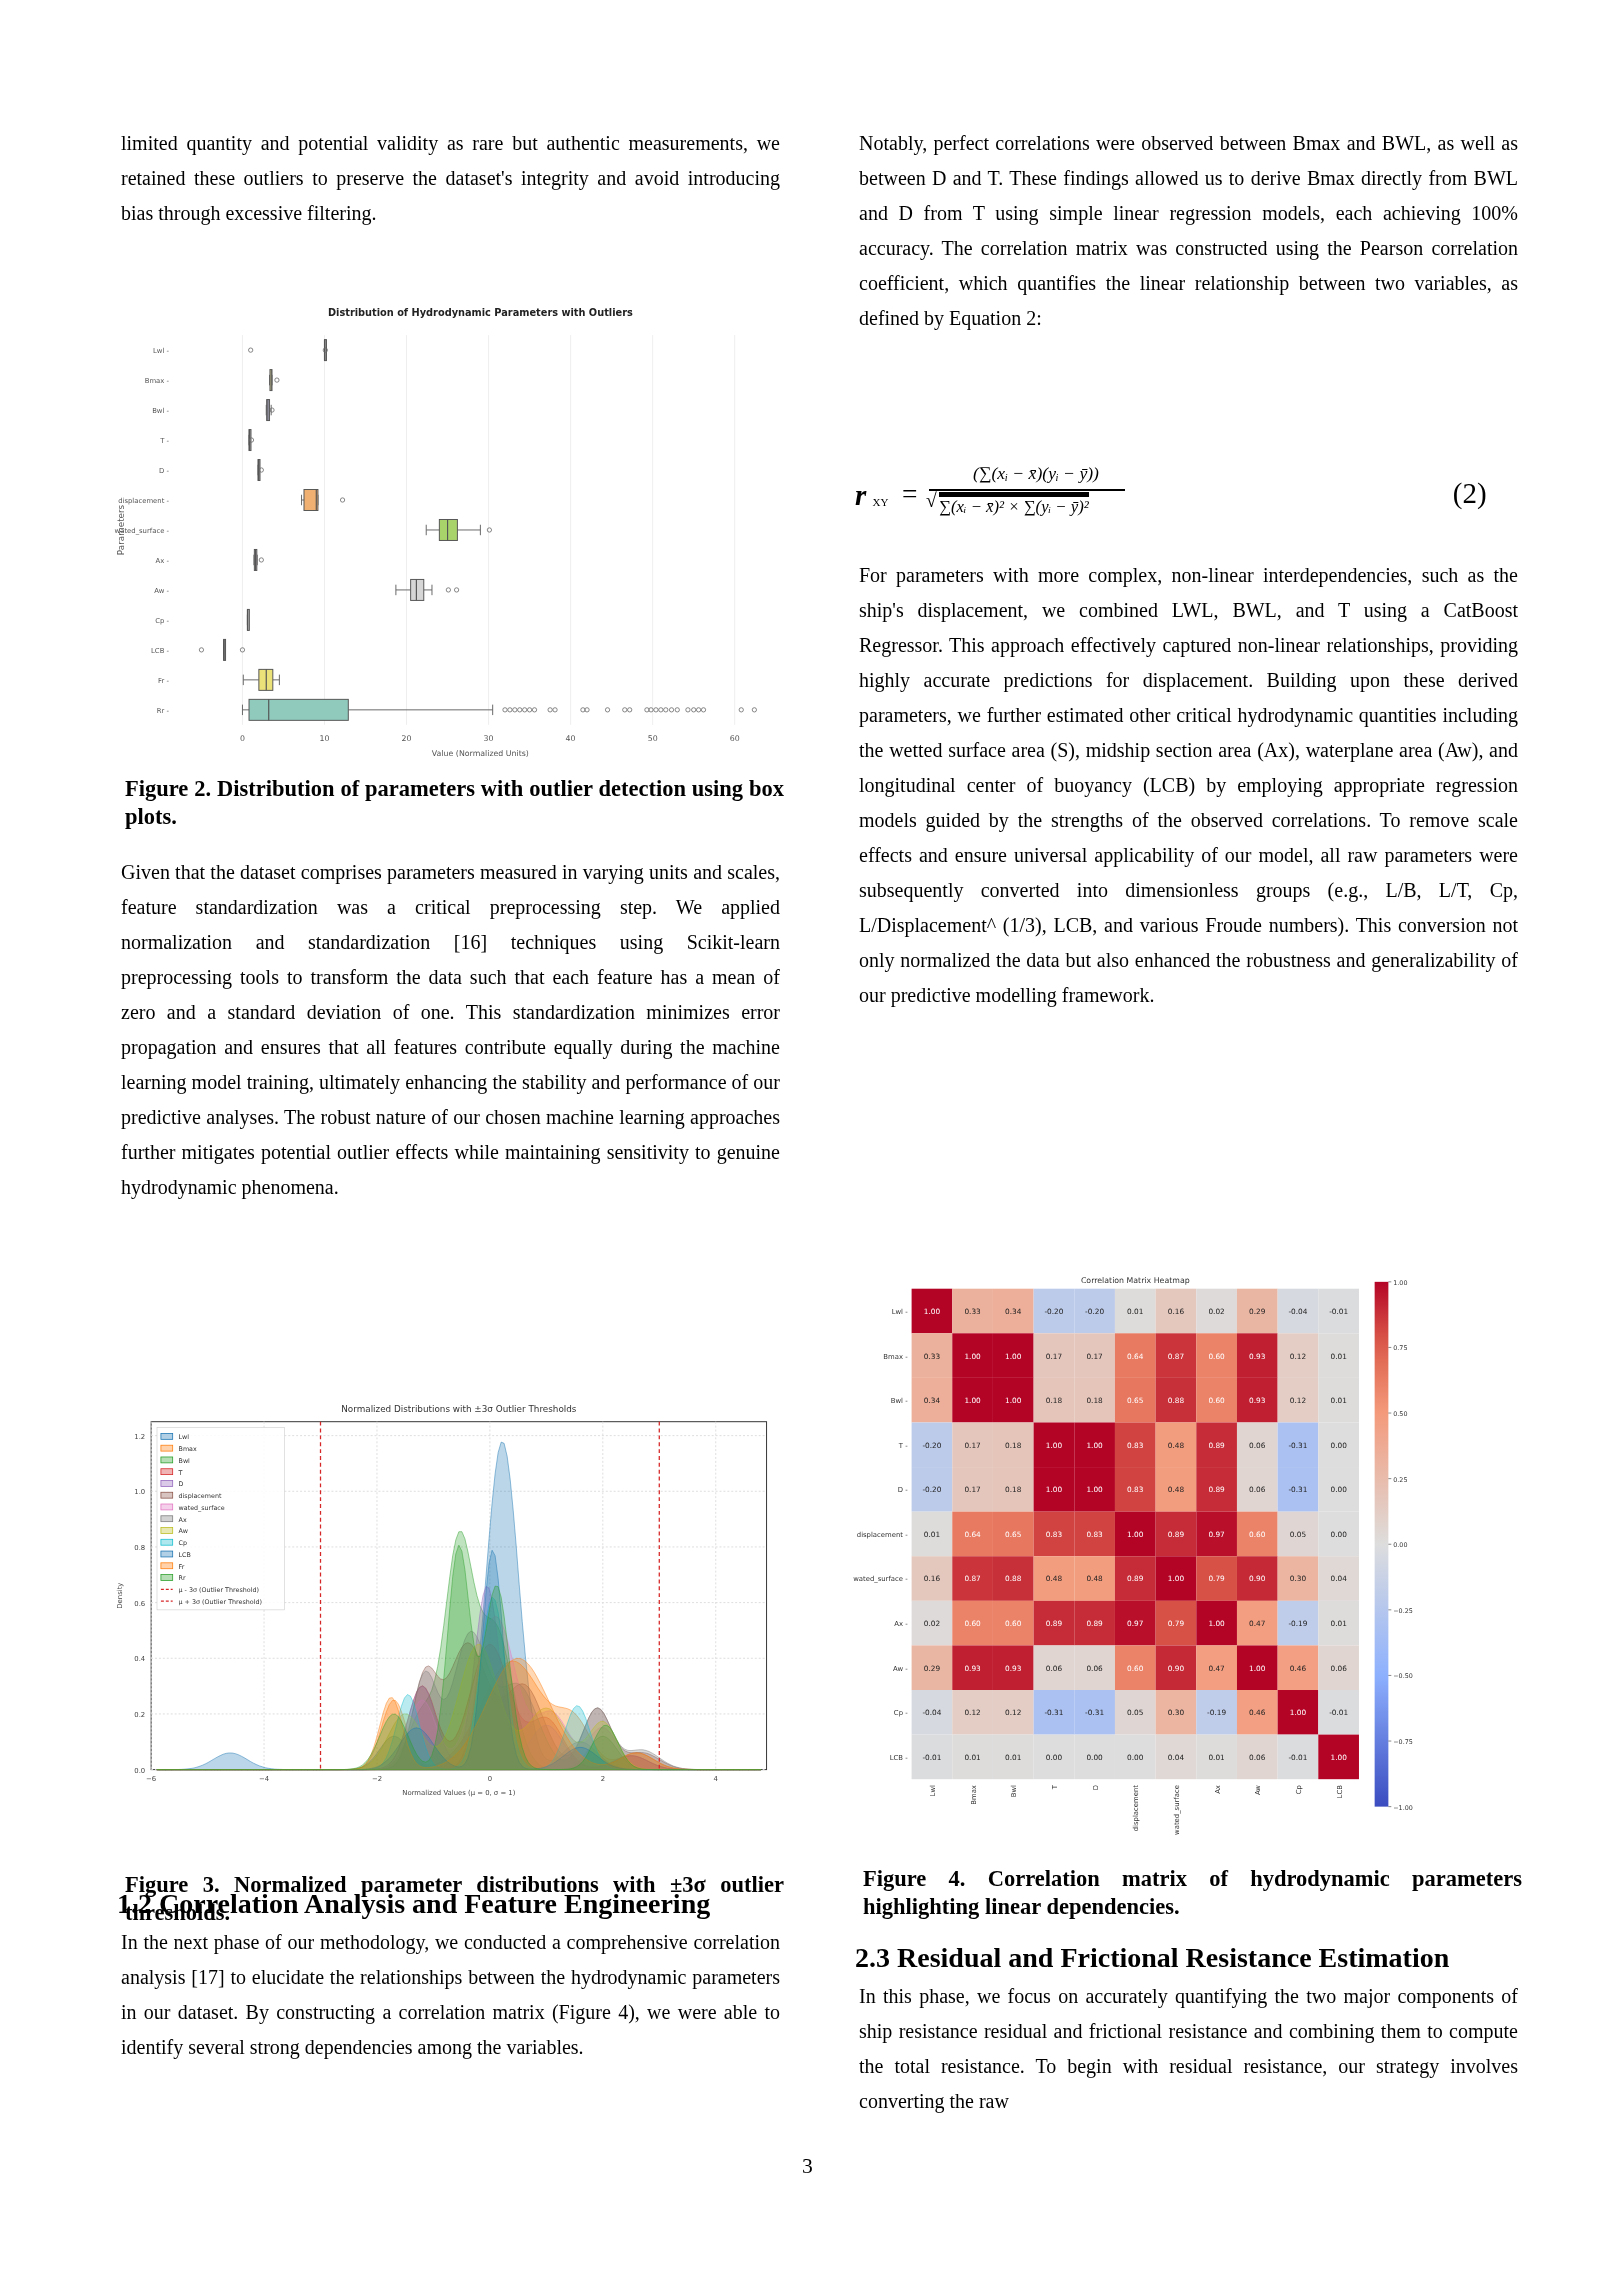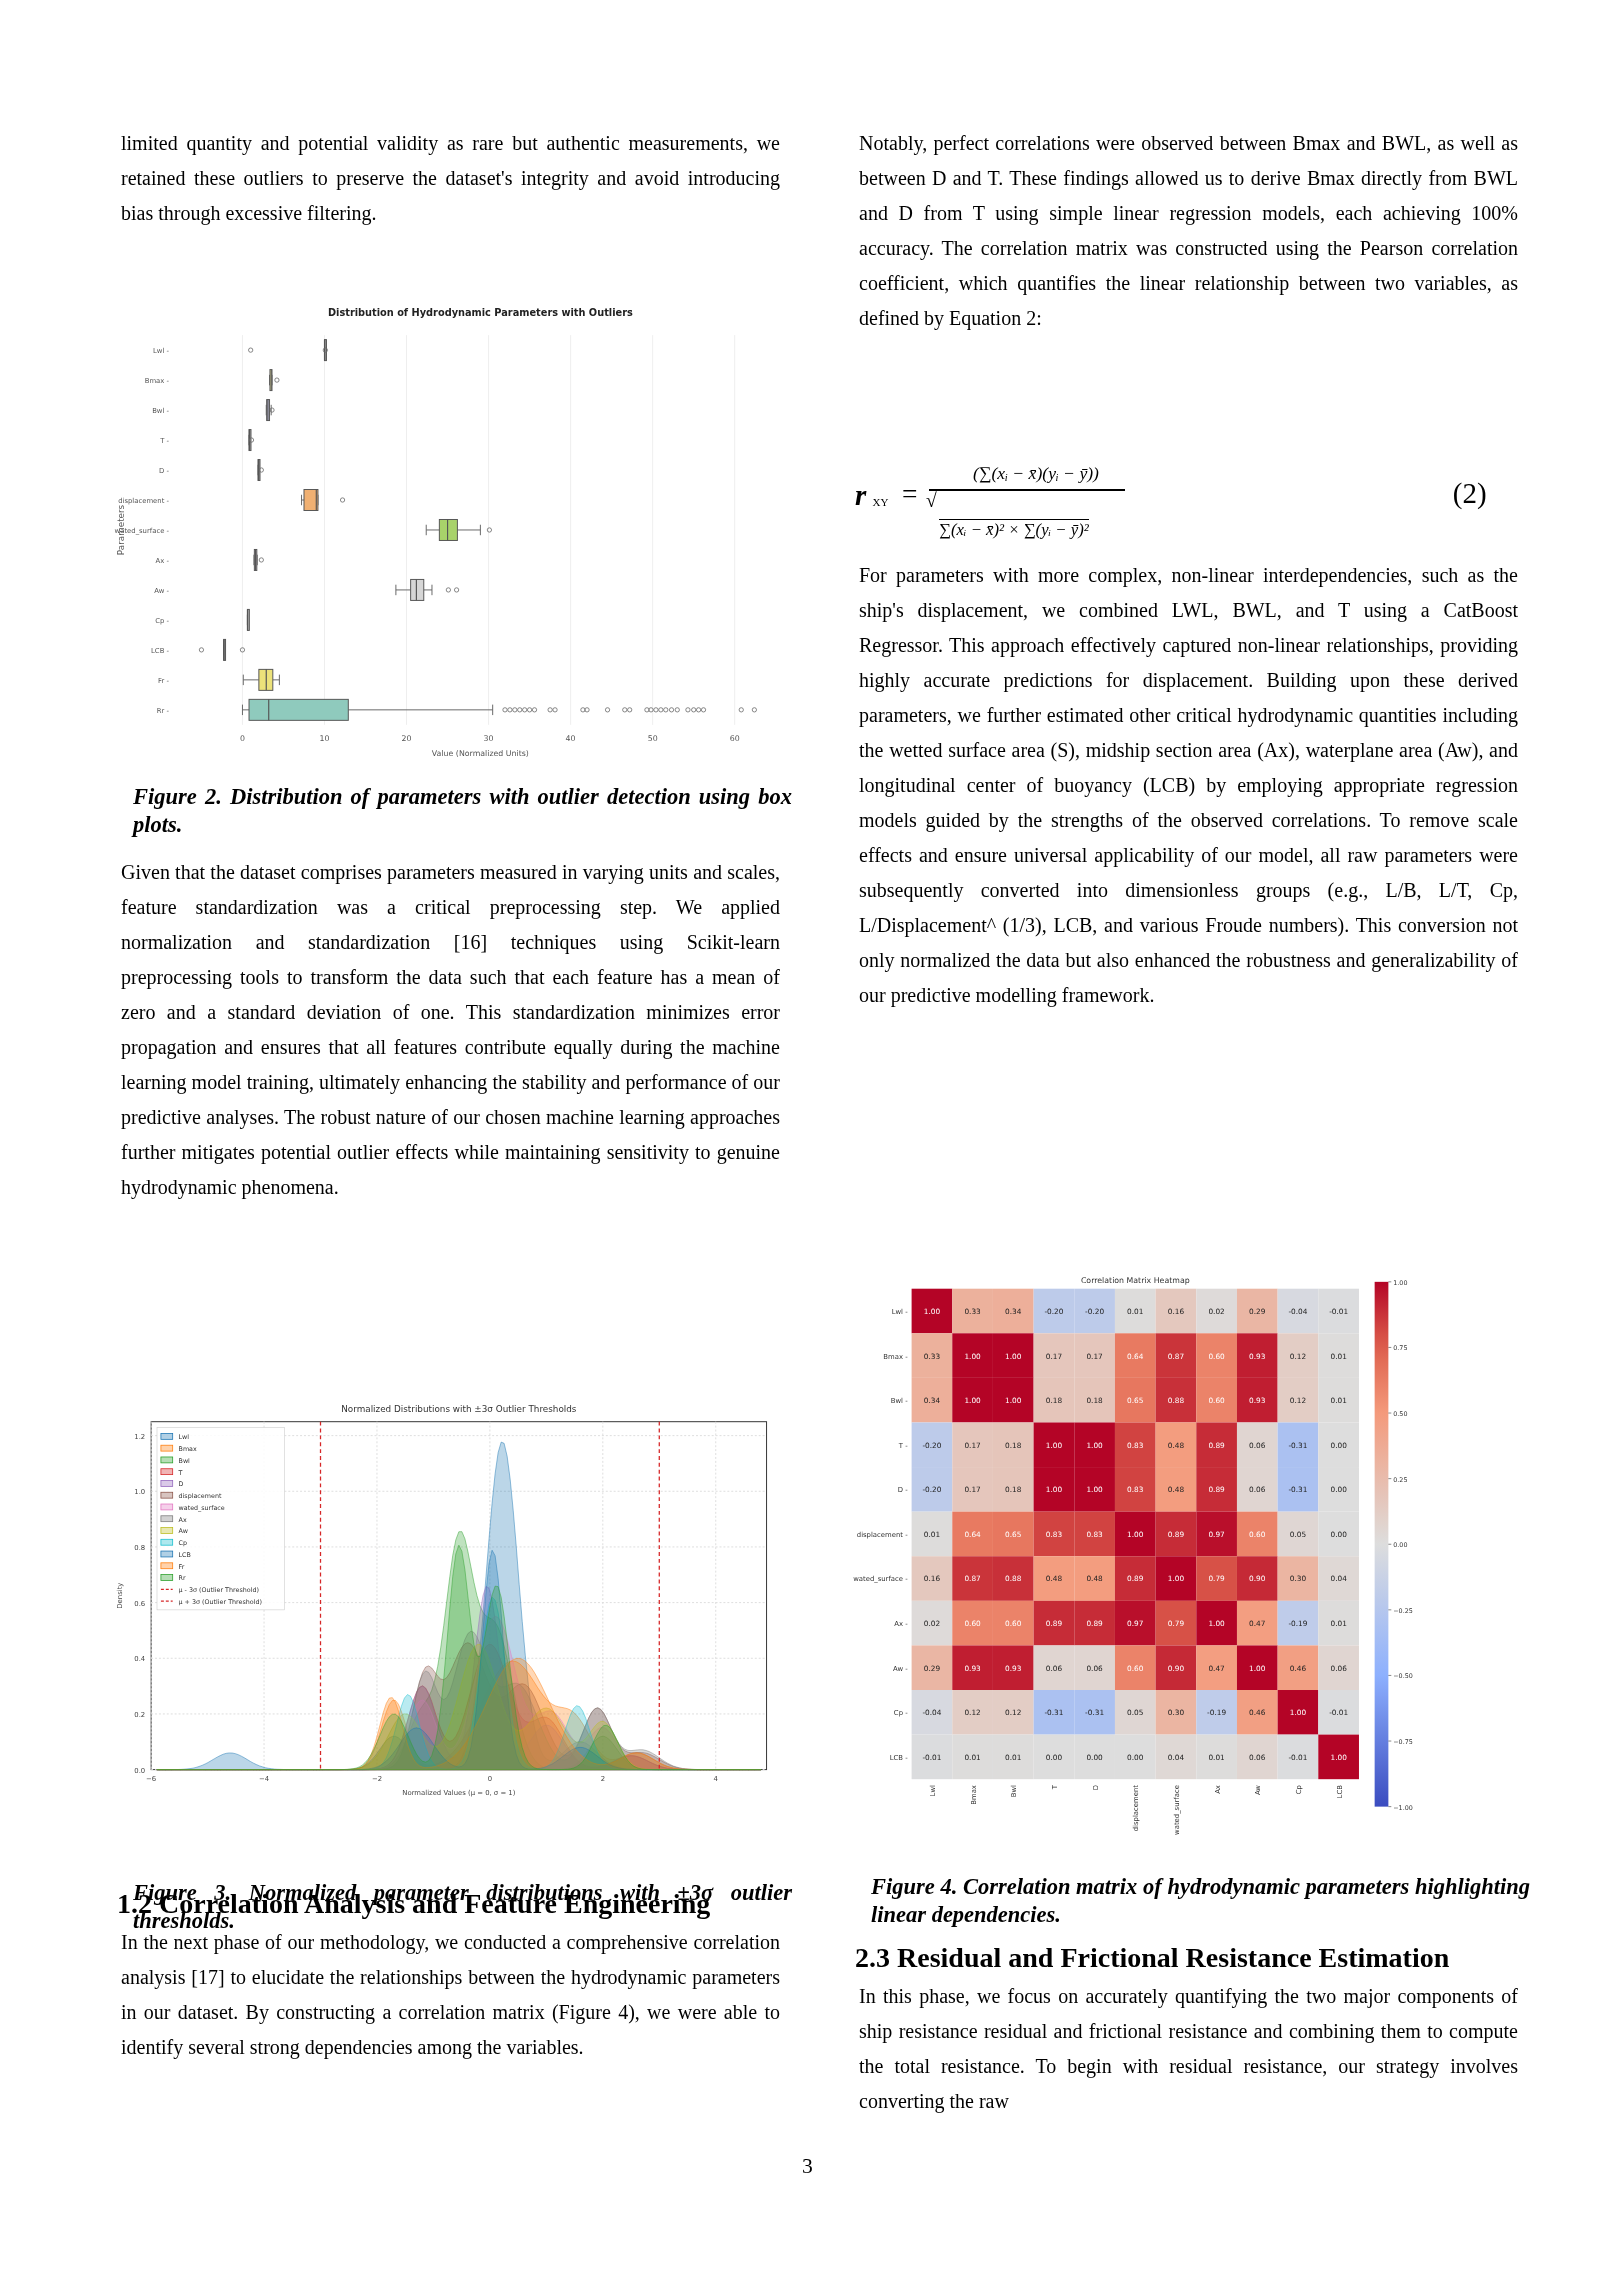--- a/index.html
+++ b/index.html
@@ -3,21 +3,21 @@
 <meta charset="utf-8">
 <style>
   html, body { margin:0; padding:0; background:#ffffff; }
   body { width:1621px; height:2293px; position:relative; overflow:hidden;
          font-family:"Liberation Serif", "DejaVu Serif", serif; color:#000; }
   .col { position:absolute; width:659px; }
   .col-left { left:117px; }
   .col-right { left:855px; }
   .para { font-size:20px; line-height:35px; text-align:justify; margin:4px;
           text-align-last:left; hyphens:none; }
-  .caption { font-size:22.5px; line-height:28px; font-weight:bold; text-align:justify; margin:16px;font-style:italic; }
+  .caption { font-size:22.5px; line-height:28px; font-weight:bold; text-align:justify; margin:8px; }
   .heading { font-size:28px; font-weight:bold; line-height:34px; margin:0; }
   .figure { position:absolute; }
   .figure svg { display:block; }
   svg text { font-family:"DejaVu Sans", "Liberation Sans", sans-serif; }
   .eq { position:absolute; font-family:"Liberation Serif", serif; }
   .page-num { position:absolute; left:802px; top:2154px; font-size:21.6px; }
 </style>
 </head>
 <body>
 
@@ -271,21 +271,21 @@
 
 <p class="para col col-right" style="top:122px;">Notably, perfect correlations were observed between Bmax and BWL, as well as between D and T. These findings allowed us to derive Bmax directly from BWL and D from T using simple linear regression models, each achieving 100% accuracy. The correlation matrix was constructed using the Pearson correlation coefficient, which quantifies the linear relationship between two variables, as defined by Equation 2:</p>
 
 <div class="eq" style="left:855px; top:463px; width:659px; height:69px;">
   <span style="position:absolute; left:0; top:15.7px; font-size:29px; font-weight:bold; font-style:italic;">r</span>
   <span style="position:absolute; left:17.6px; top:33px; font-size:11px;">XY</span>
   <span style="position:absolute; left:47px; top:15.7px; font-size:27.4px;">=</span>
   <span style="position:absolute; left:93px; top:0; width:176px; text-align:center; font-size:17.6px; font-style:italic;">(∑(xᵢ − x̄)(yᵢ − ȳ))</span>
   <div style="position:absolute; left:74px; top:25.5px; width:196px; border-top:2px solid #000;"></div>
   <span style="position:absolute; left:71px; top:27.4px; font-size:19.6px;">√</span>
-  <span style="position:absolute; left:84px; top:29px; font-size:16.7px; font-style:italic; border-top:1px solid #000000;margin-top:27px;">∑(xᵢ − x̄)² × ∑(yᵢ − ȳ)²</span>
+  <span style="position:absolute; left:84px; top:29px; font-size:16.7px; font-style:italic; border-top:5px solid #000000;">∑(xᵢ − x̄)² × ∑(yᵢ − ȳ)²</span>
   <span style="position:absolute; right:27.4px; top:13.7px; font-size:29px;">(2)</span>
 </div>
 
 <p class="para col col-right" style="top:554px;">For parameters with more complex, non-linear interdependencies, such as the ship's displacement, we combined LWL, BWL, and T using a CatBoost Regressor. This approach effectively captured non-linear relationships, providing highly accurate predictions for displacement. Building upon these derived parameters, we further estimated other critical hydrodynamic quantities including the wetted surface area (S), midship section area (Ax), waterplane area (Aw), and longitudinal center of buoyancy (LCB) by employing appropriate regression models guided by the strengths of the observed correlations. To remove scale effects and ensure universal applicability of our model, all raw parameters were subsequently converted into dimensionless groups (e.g., L/B, L/T, Cp, L/Displacement^ (1/3), LCB, and various Froude numbers). This conversion not only normalized the data but also enhanced the robustness and generalizability of our predictive modelling framework.</p>
 
 <div class="figure" style="left:843px; top:1274px;">
   <svg id="fig4" width="686" height="588" viewBox="0 0 700 600">
       <text x="298.25" y="9" text-anchor="middle" font-size="8" fill="#333">Correlation Matrix Heatmap</text>
       <rect x="70" y="15" width="41.5" height="45.5" fill="rgb(180,4,38)"></rect>
       <text x="90.75" y="40.75" text-anchor="middle" font-size="7.5" fill="#fff">1.00</text>

